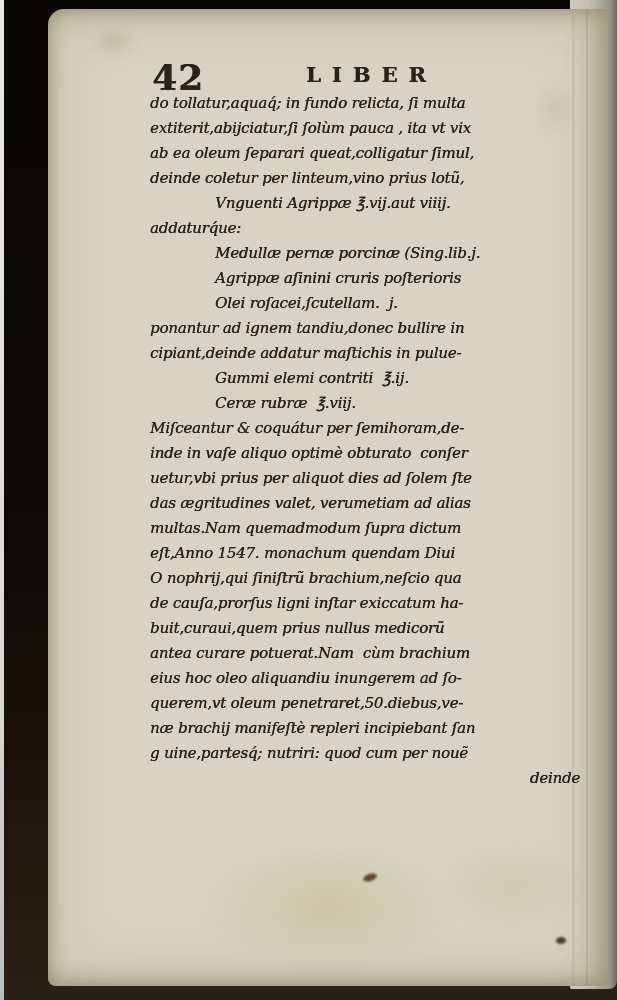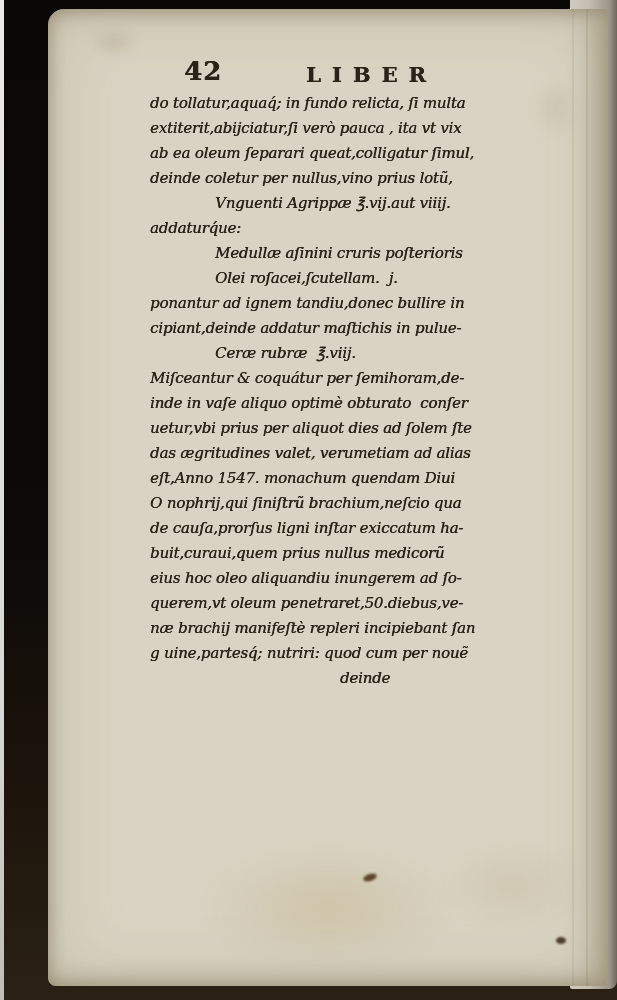--- a/index.html
+++ b/index.html
@@ -63,38 +63,38 @@
     filter:blur(4px);
   }
   .stain.speck{
     right:42px;bottom:42px;width:10px;height:7px;border-radius:50%;
     background:#4c3d2b;filter:blur(1px);
   }
   .header-row{
     position:absolute;top:47px;left:102px;width:432px;height:34px;color:var(--ink);
   }
   .page-number{
-    position:absolute;left:2px;top:0;font-size:26px;font-weight:bold;
-    letter-spacing:1px;text-shadow:.4px 0 0 currentColor;margin-left:32px;
+    position:absolute;left:2px;top:0;font-size:36px;font-weight:bold;
+    letter-spacing:1px;text-shadow:.4px 0 0 currentColor;
   }
   .running-header{
     position:absolute;left:0;right:0;top:6px;text-align:center;
     font-size:21px;font-weight:bold;letter-spacing:11px;text-indent:11px;
     text-shadow:.4px 0 0 currentColor;
   }
   .body-text{
     position:absolute;top:82px;left:102px;width:432px;color:var(--ink);
   }
   .line{
     font-size:15px;line-height:25px;letter-spacing:-.2px;white-space:pre;
     text-shadow:.35px 0 0 currentColor;
     font-style:italic;
   }
   .line.indent{padding-left:65px;}
-  .line.catchword{text-align:center;padding-right:2px;}
+  .line.catchword{text-align:right;padding-right:2px;}
 </style>
 </head>
 <body>
 
 <div class="scan">
   <div class="scanner-edge"></div>
   <div class="under-page"></div>
 
   <div class="page">
     <div class="fold-line f1"></div>
@@ -106,38 +106,42 @@
     <div class="stain dark-spot"></div>
     <div class="stain speck"></div>
 
     <div class="header-row">
       <div class="page-number">42</div>
       <div class="running-header">LIBER</div>
     </div>
 
     <div class="body-text">
       <div class="line">do tollatur,aquaq́; in fundo relicta, ſi multa</div>
-      <div class="line">extiterit,abijciatur,ſi verò pauca , ita vt vix</div>
+      <div class="line">extiterit,abijciatur,ſi ſolùm pauca , ita vt vix</div>
       <div class="line">ab ea oleum ſeparari queat,colligatur ſimul,</div>
-      <div class="line">deinde coletur per nullus,vino prius lotũ,</div>
+      <div class="line">deinde coletur per linteum,vino prius lotũ,</div>
       <div class="line indent">Vnguenti Agrippæ ℥.vij.aut viiij.</div>
       <div class="line">addaturq́ue:</div>
-      <div class="line indent">Medullæ aſinini cruris poſterioris</div>
+      <div class="line indent">Medullæ pernæ porcinæ (Sing.lib.j.</div>
+      <div class="line indent">Agrippæ aſinini cruris poſterioris</div>
       <div class="line indent">Olei roſacei,ſcutellam.  j.</div>
       <div class="line">ponantur ad ignem tandiu,donec bullire in</div>
       <div class="line">cipiant,deinde addatur maſtichis in pulue-</div>
+      <div class="line indent">Gummi elemi contriti  ℥.ij.</div>
       <div class="line indent">Ceræ rubræ  ℥.viij.</div>
       <div class="line">Miſceantur &amp; coquátur per ſemihoram,de-</div>
       <div class="line">inde in vaſe aliquo optimè obturato  conſer</div>
       <div class="line">uetur,vbi prius per aliquot dies ad ſolem ſte</div>
       <div class="line">das ægritudines valet, verumetiam ad alias</div>
+      <div class="line">multas.Nam quemadmodum ſupra dictum</div>
       <div class="line">eſt,Anno 1547. monachum quendam Diui</div>
       <div class="line">O nophrij,qui ſiniſtrũ brachium,neſcio qua</div>
       <div class="line">de cauſa,prorſus ligni inſtar exiccatum ha-</div>
       <div class="line">buit,curaui,quem prius nullus medicorũ</div>
+      <div class="line">antea curare potuerat.Nam  cùm brachium</div>
       <div class="line">eius hoc oleo aliquandiu inungerem ad ſo-</div>
       <div class="line">querem,vt oleum penetraret,50.diebus,ve-</div>
       <div class="line">næ brachij manifeſtè repleri incipiebant ſan</div>
       <div class="line">g uine,partesq́; nutriri: quod cum per nouẽ</div>
       <div class="line catchword">deinde</div>
     </div>
   </div>
 </div>
 
 </body></html>

